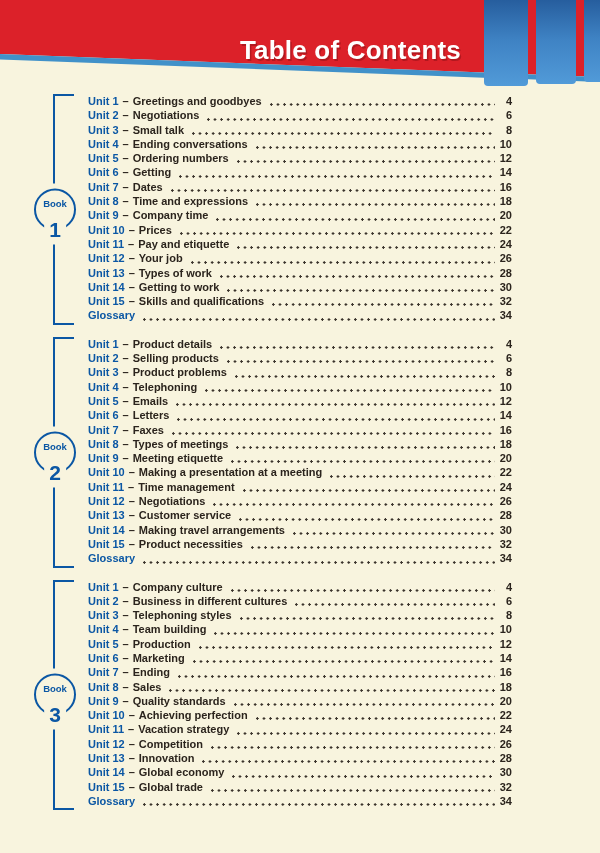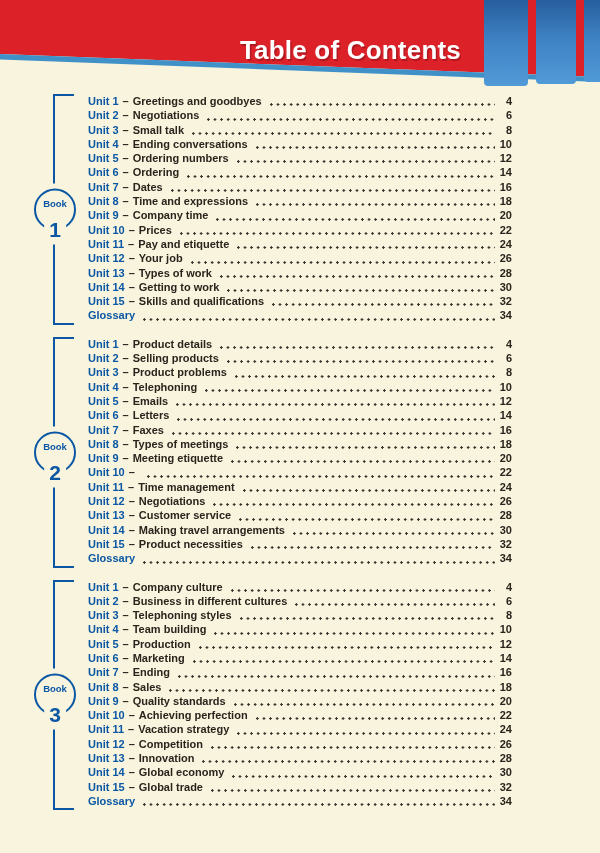--- a/index.html
+++ b/index.html
@@ -204,21 +204,21 @@
           <div class="row">
             <span class="label">Unit 5</span>
             <span class="sep">–</span>
             <span class="t">Ordering numbers</span>
             <span class="leader"></span>
             <span class="page-num">12</span>
           </div>
           <div class="row">
             <span class="label">Unit 6</span>
             <span class="sep">–</span>
-            <span class="t">Ordering</span>
+            <span class="t">Getting</span>
             <span class="leader"></span>
             <span class="page-num">14</span>
           </div>
           <div class="row">
             <span class="label">Unit 7</span>
             <span class="sep">–</span>
             <span class="t">Dates</span>
             <span class="leader"></span>
             <span class="page-num">16</span>
           </div>
@@ -354,20 +354,21 @@
           <div class="row">
             <span class="label">Unit 9</span>
             <span class="sep">–</span>
             <span class="t">Meeting etiquette</span>
             <span class="leader"></span>
             <span class="page-num">20</span>
           </div>
           <div class="row">
             <span class="label">Unit 10</span>
             <span class="sep">–</span>
+            <span class="t">Making a presentation at a meeting</span>
             <span class="leader"></span>
             <span class="page-num">22</span>
           </div>
           <div class="row">
             <span class="label">Unit 11</span>
             <span class="sep">–</span>
             <span class="t">Time management</span>
             <span class="leader"></span>
             <span class="page-num">24</span>
           </div>

